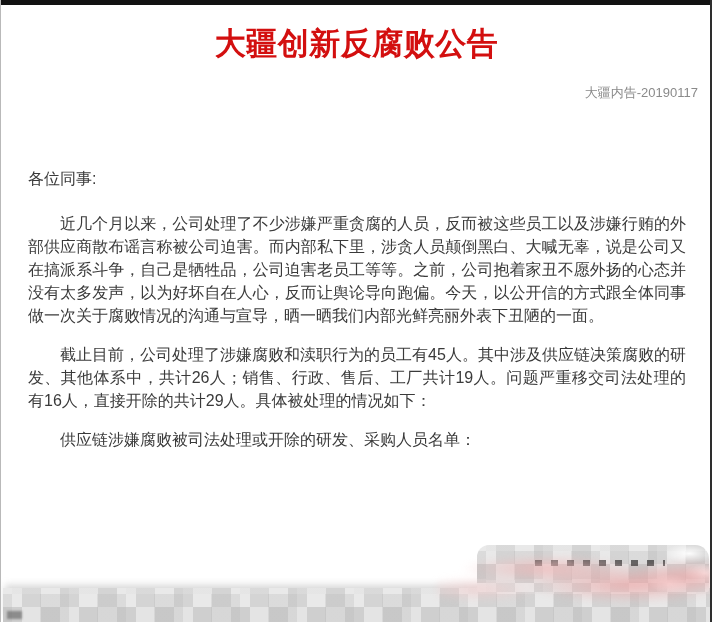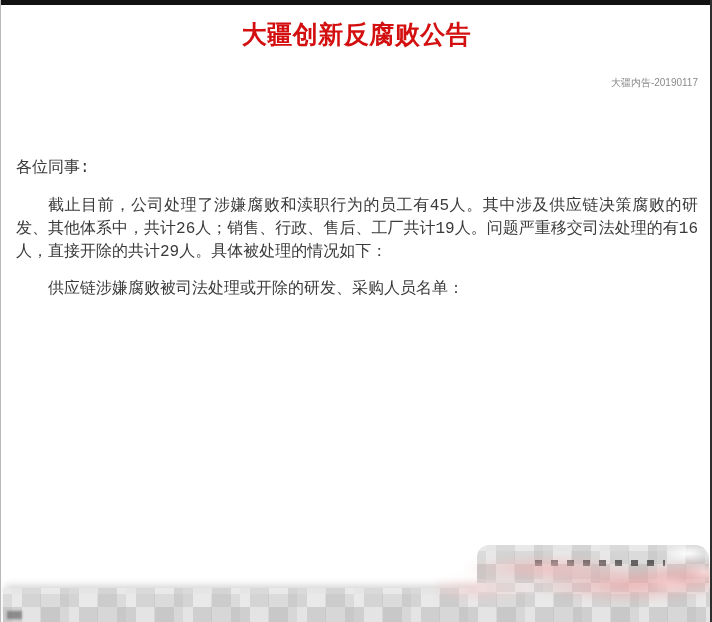--- a/index.html
+++ b/index.html
@@ -15,39 +15,39 @@
   }
   .top-bar {
     position: absolute; top: 0; left: 0; right: 0; height: 5px;
     background: #121212; z-index: 10;
   }
   .right-edge {
     position: absolute; top: 0; right: 0; bottom: 0; width: 2px;
     background: #2e2e2e; z-index: 10;
   }
   .title {
-    margin: 4px; padding-top: 12px;
+    margin: 14px; padding-top: 12px;
     text-align: center;
-    font-size: 25px; font-weight: bold; line-height: 36px;
+    font-size: 31px; font-weight: bold; line-height: 36px;
     letter-spacing: 0.5px;
     color: #d30f0f;
   }
   .doc-number {
     margin-top: 21px; padding-right: 14px;
     text-align: right;
-    font-size: 10px; line-height: 20px;
+    font-size: 13px; line-height: 20px;
     color: #8a8a8a;
   }
   .body-text {
     padding: 0 10px 0 11px;
     font-size: 16px; line-height: 23px;
     color: #3a3a3a;
     text-align: justify;
   }
-  .body-text p { margin: 4px; font-family: Liberation Mono, monospace; }
+  .body-text p { margin: 16px; }
   .salutation { margin-top: 64px !important; }
   .p1 { margin-top: 22px !important; text-indent: 32px; }
   .p2 { margin-top: 20px !important; text-indent: 32px; }
   .p3 { margin-top: 15px !important; text-indent: 32px; }
   .p4 { margin-top: 14px !important; text-indent: 32px; }
 
   .mosaic-bg {
     background:
       conic-gradient(rgba(185,185,185,0.30) 0 25%, rgba(0,0,0,0) 0 50%,
                      rgba(225,225,225,0.45) 0 75%, rgba(0,0,0,0) 0) 9px 6px / 57px 57px,
@@ -100,20 +100,21 @@
 
   <div class="top-bar"></div>
   <div class="right-edge"></div>
 
   <h1 class="title">大疆创新反腐败公告</h1>
 
   <div class="doc-number">大疆内告-20190117</div>
 
   <div class="body-text">
     <p class="salutation">各位同事:</p>
+    <p class="p1">近几个月以来，公司处理了不少涉嫌严重贪腐的人员，反而被这些员工以及涉嫌行贿的外部供应商散布谣言称被公司迫害。而内部私下里，涉贪人员颠倒黑白、大喊无辜，说是公司又在搞派系斗争，自己是牺牲品，公司迫害老员工等等。之前，公司抱着家丑不愿外扬的心态并没有太多发声，以为好坏自在人心，反而让舆论导向跑偏。今天，以公开信的方式跟全体同事做一次关于腐败情况的沟通与宣导，晒一晒我们内部光鲜亮丽外表下丑陋的一面。</p>
     <p class="p3">截止目前，公司处理了涉嫌腐败和渎职行为的员工有45人。其中涉及供应链决策腐败的研发、其他体系中，共计26人；销售、行政、售后、工厂共计19人。问题严重移交司法处理的有16人，直接开除的共计29人。具体被处理的情况如下：</p>
     <p class="p4">供应链涉嫌腐败被司法处理或开除的研发、采购人员名单：</p>
   </div>
 
   <div class="redact-names mosaic-bg"></div>
 
   <div class="redact-band mosaic-bg"></div>
 
   <div class="band-mark"></div>
 

